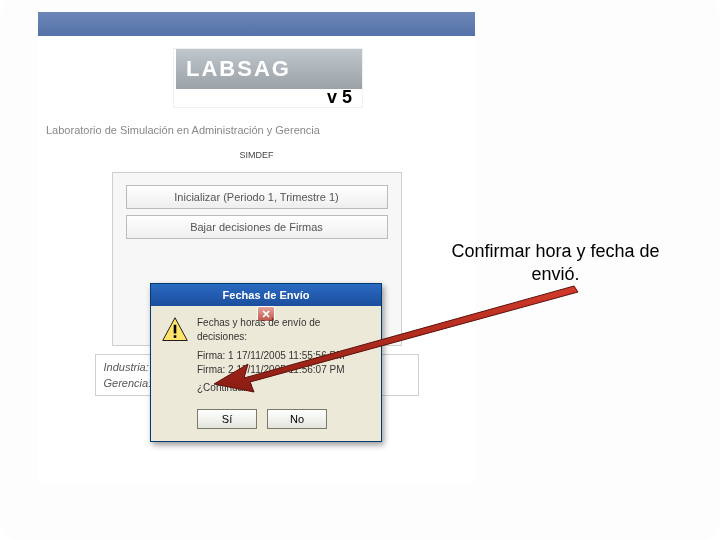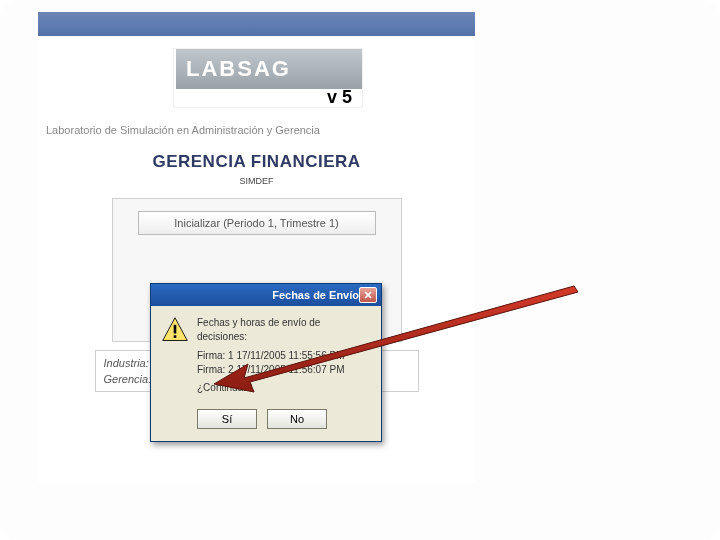--- a/index.html
+++ b/index.html
@@ -8,28 +8,28 @@
   .app-wrap { position: absolute; left: 38px; top: 12px; width: 437px; height: 470px; background: #fff; }
   .topbar { width: 437px; height: 24px; background: linear-gradient(#6d86b7,#5472a8); }
   .header-band { width: 437px; height: 110px; background: #fff; position: relative; }
   .logo-box { position: absolute; left: 135px; top: 12px; width: 190px; height: 60px; background: #fff; border:1px solid #f0f0f0; display:flex; flex-direction:column; align-items:flex-end; }
   .logo-bar { width: 186px; height: 40px; background: linear-gradient(#bfc6cc,#9aa1a7); color:#fff; font: bold 22px/40px Arial; letter-spacing:2px; text-align:left; padding-left:10px; }
   .logo-v5 { font: bold 18px Arial; color:#000; padding-right:10px; margin-top:-2px;margin-left:44px; }
   .subtitle { position:absolute; left:8px; top:88px; font:11px Arial; color:#888; }
   .gerencia { font: bold 17px Arial; color:#2f3a64; text-align:center; padding:6px 0 0 0; letter-spacing:0.5px; }
   .simdef { font:9px Arial; color:#444; text-align:center; padding:4px 0 12px 0; }
   .panel { width: 290px; margin: 0 auto 8px auto; border:1px solid #cfcfcf; background:#f7f7f7; padding:6px 8px 10px 8px; }
-  .wbtn { display:block; width: 238px; margin:6px auto; height:24px; background:linear-gradient(#fff,#eee); border:1px solid #bbb; font:11px Arial; color:#555; cursor:pointer; }
+  .wbtn { display:block; width: 262px; margin:6px auto; height:24px; background:linear-gradient(#fff,#eee); border:1px solid #bbb; font:11px Arial; color:#555; cursor:pointer; }
   .panel2 { width: 324px; margin:0 auto; border:1px solid #cfcfcf; background:#fff; padding:4px 8px; }
   .row { display:flex; font:11px Arial; color:#555; padding:2px 0; }
   .row .lab { width: 70px; font-style: italic; }
   .row .val { color:#c00; font-weight:bold; }
   
   .dlg { position:absolute; left: 150px; top: 283px; width: 232px; background:#ece9d8; border:1px solid #003c74; box-shadow: 2px 3px 6px rgba(0,0,0,0.4); }
-  .dlg-title { height:22px; background: linear-gradient(#2a6ac1,#1c4e9e); color:#fff; font: bold 11px/22px Tahoma,Arial; padding:0 4px; display:flex; justify-content:flex-end; align-items:center; }
+  .dlg-title { height:22px; background: linear-gradient(#2a6ac1,#1c4e9e); color:#fff; font: bold 11px/22px Tahoma,Arial; padding:0 4px; display:flex; justify-content:flex-start; align-items:center;flex-direction:column; }
   .dlg-close { width:18px; height:16px; background: linear-gradient(#e7a39a,#c0564a); border:1px solid #fff; color:#fff; font:bold 11px/14px Arial; text-align:center; cursor:pointer; border-radius:2px; }
   .dlg-body { padding:10px 12px 6px 10px; font:10px Tahoma,Arial; color:#333; }
   .dlg-row { display:flex; }
   .warn-icon { width:28px; height:28px; margin-right:8px; flex:none; }
   .warn-icon svg { width:28px; height:28px; }
   .msg-lines { line-height:1.35; }
   .continue { padding:6px 0 4px 36px; }
   .dlg-btns { display:flex; gap:10px; justify-content:center; padding:6px 8px 12px 0; }
   .xpbtn { width:60px; height:20px; background:linear-gradient(#fff,#e4e4de); border:1px solid #7a7a6b; font:11px Tahoma,Arial; cursor:pointer; }
   
@@ -42,25 +42,25 @@
 <div class="slide">
   <div class="app-wrap">
     <div class="topbar"></div>
     <div class="header-band">
       <div class="logo-box">
         <div class="logo-bar">LABSAG</div>
         <div class="logo-v5">v 5</div>
       </div>
       <div class="subtitle">Laboratorio de Simulación en Administración y Gerencia</div>
     </div>
-    <div class="gerencia">GERENCIA FINANCIERA</div>
     <div class="simdef">SIMDEF</div>
 
     <div class="panel">
       <button class="wbtn">Inicializar (Periodo 1, Trimestre 1)</button>
+      <button class="wbtn">Bajar decisiones de Firmas</button>
       <button class="wbtn" style="visibility:hidden"></button>
       <button class="wbtn" style="visibility:hidden"></button>
       <button class="wbtn" style="visibility:hidden"></button>
     </div>
 
     <div class="panel2">
       <div class="row">
         <span class="lab">Industria:</span>
         <span class="val"></span>
       </div>
@@ -102,13 +102,14 @@
   <svg class="arrow-svg" viewBox="0 0 380 130">
     <defs>
       <linearGradient id="rg" x1="0" y1="0" x2="0" y2="1">
         <stop offset="0" stop-color="#d43a2a"></stop>
           <stop offset="1" stop-color="#8a1c12"></stop>
       </linearGradient>
     </defs>
     <path d="M 370 22 L 40 114 L 44 100 L 10 120 L 50 128 L 46 118 L 374 28 Z" fill="url(#rg)" stroke="#5a120c" stroke-width="1"></path>
   </svg>
 
+  <div class="callout">Confirmar hora y fecha de envió.</div>
 </div>
 
 </body></html>

